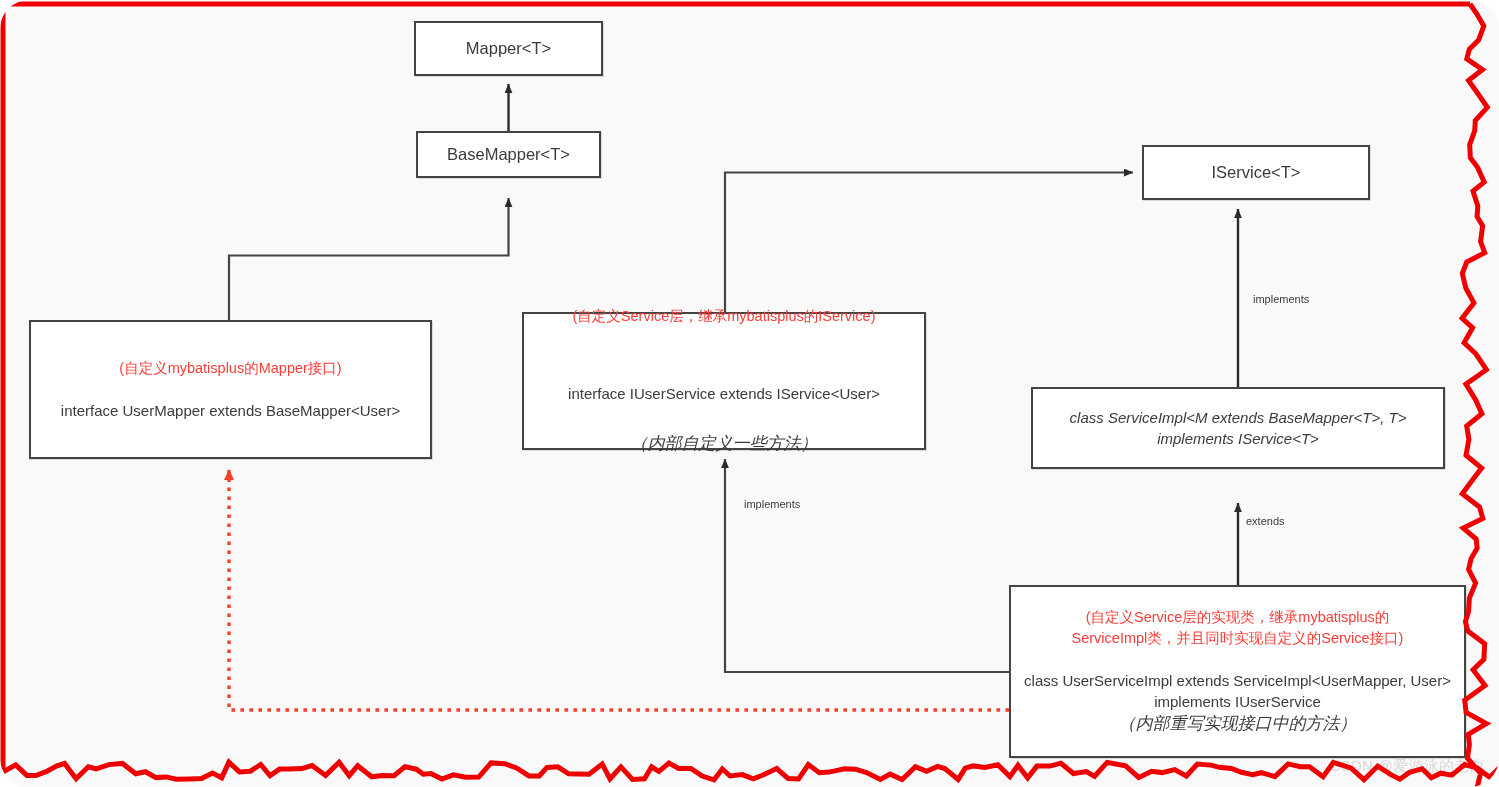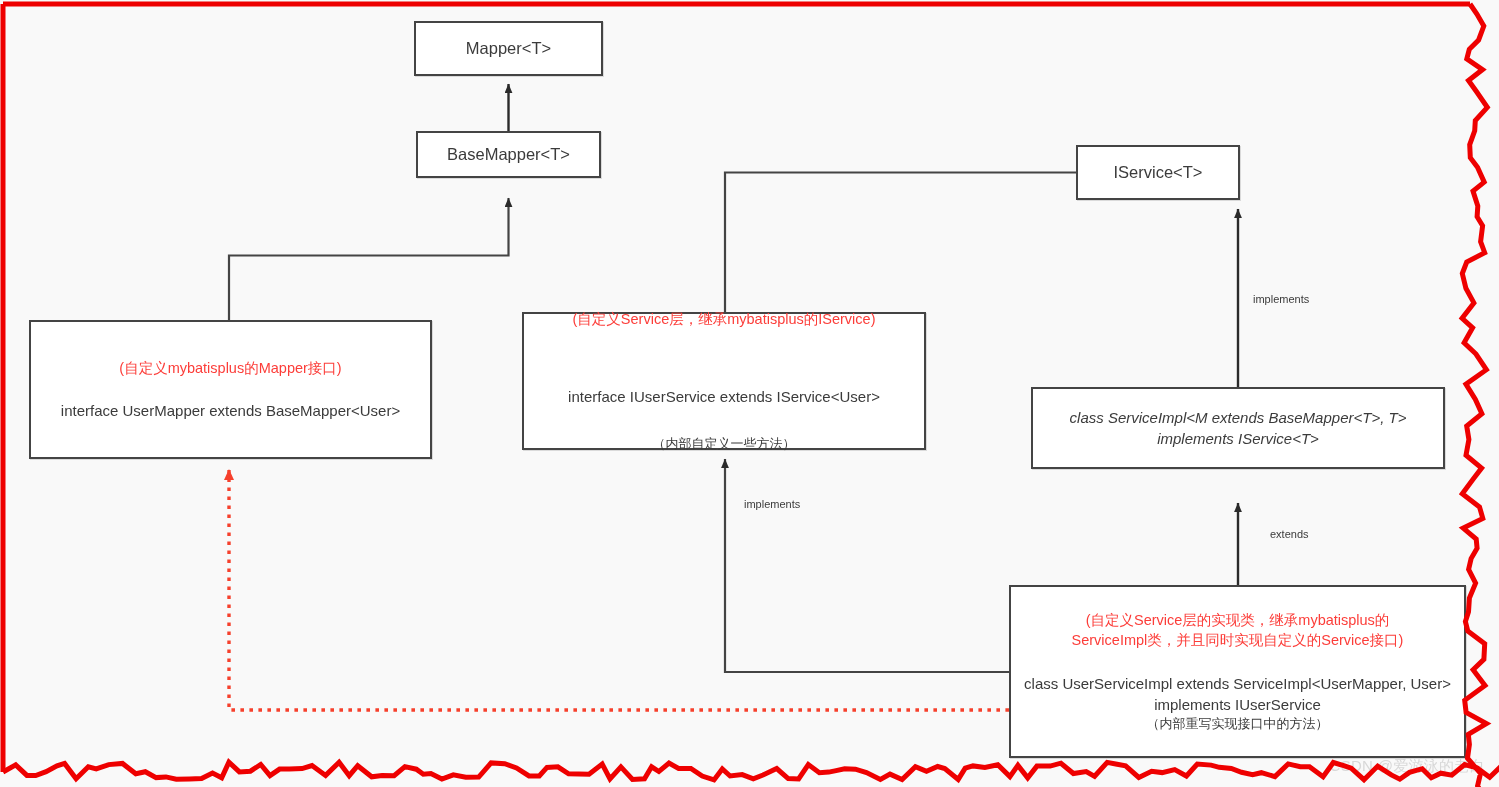--- a/index.html
+++ b/index.html
@@ -9,20 +9,21 @@
   }
   body {
     font-family: "Liberation Sans", "DejaVu Sans", sans-serif;
   }
   #canvas {
     position: relative;
     width: 1499px;
     height: 787px;
     background: #f9f9f9;
     overflow: hidden;
+    border-radius: 29px;
   }
   
   .frame-svg {
     position: absolute;
     left: 0;
     top: 0;
     width: 1499px;
     height: 787px;
     pointer-events: none;
     z-index: 30;
@@ -63,47 +64,48 @@
     white-space: nowrap;
   }
   .node .sig {
     color: #3b3b3b;
     font-size: 15px;
     line-height: 1.4;
     white-space: nowrap;
   }
   .node .sub {
     color: #3b3b3b;
-    font-size: 13px;
+    font-size: 17px;
     line-height: 1.4;
     white-space: nowrap;
+    font-style: italic;
   }
   .gap-lg { height: 22px; }
   .gap-sm { height: 7px; }
 
   
   #node-mapper        { left: 414px; top: 21px;  width: 189px; height: 55px; }
   #node-basemapper    { left: 416px; top: 131px; width: 185px; height: 47px; }
-  #node-iservice      { left: 1076px;top: 145px; width: 164px; height: 55px; }
+  #node-iservice      { left: 1142px;top: 145px; width: 228px; height: 55px; }
   #node-usermapper    { left: 29px;  top: 320px; width: 403px; height: 139px; }
   #node-iuserservice  { left: 522px; top: 312px; width: 404px; height: 138px; gap: 28px; }
   #node-serviceimpl   { left: 1031px;top: 387px; width: 414px; height: 82px; font-style: italic; }
   #node-userserviceimpl { left: 1009px; top: 585px; width: 457px; height: 173px; }
 
   
   .edge-label {
     position: absolute;
     color: #3b3b3b;
     font-size: 11px;
     white-space: nowrap;
     z-index: 12;
   }
   #label-implements-service { left: 1253px; top: 293px; }
   #label-implements-userservice { left: 744px; top: 498px; }
-  #label-extends { left: 1246px; top: 528px; margin-left: 24px; }
+  #label-extends { left: 1246px; top: 515px; }
 
   
   #watermark {
     position: absolute;
     right: 14px;
     bottom: 11px;
     color: #d8d8d8;
     font-size: 15px;
     letter-spacing: 0.3px;
     white-space: nowrap;

